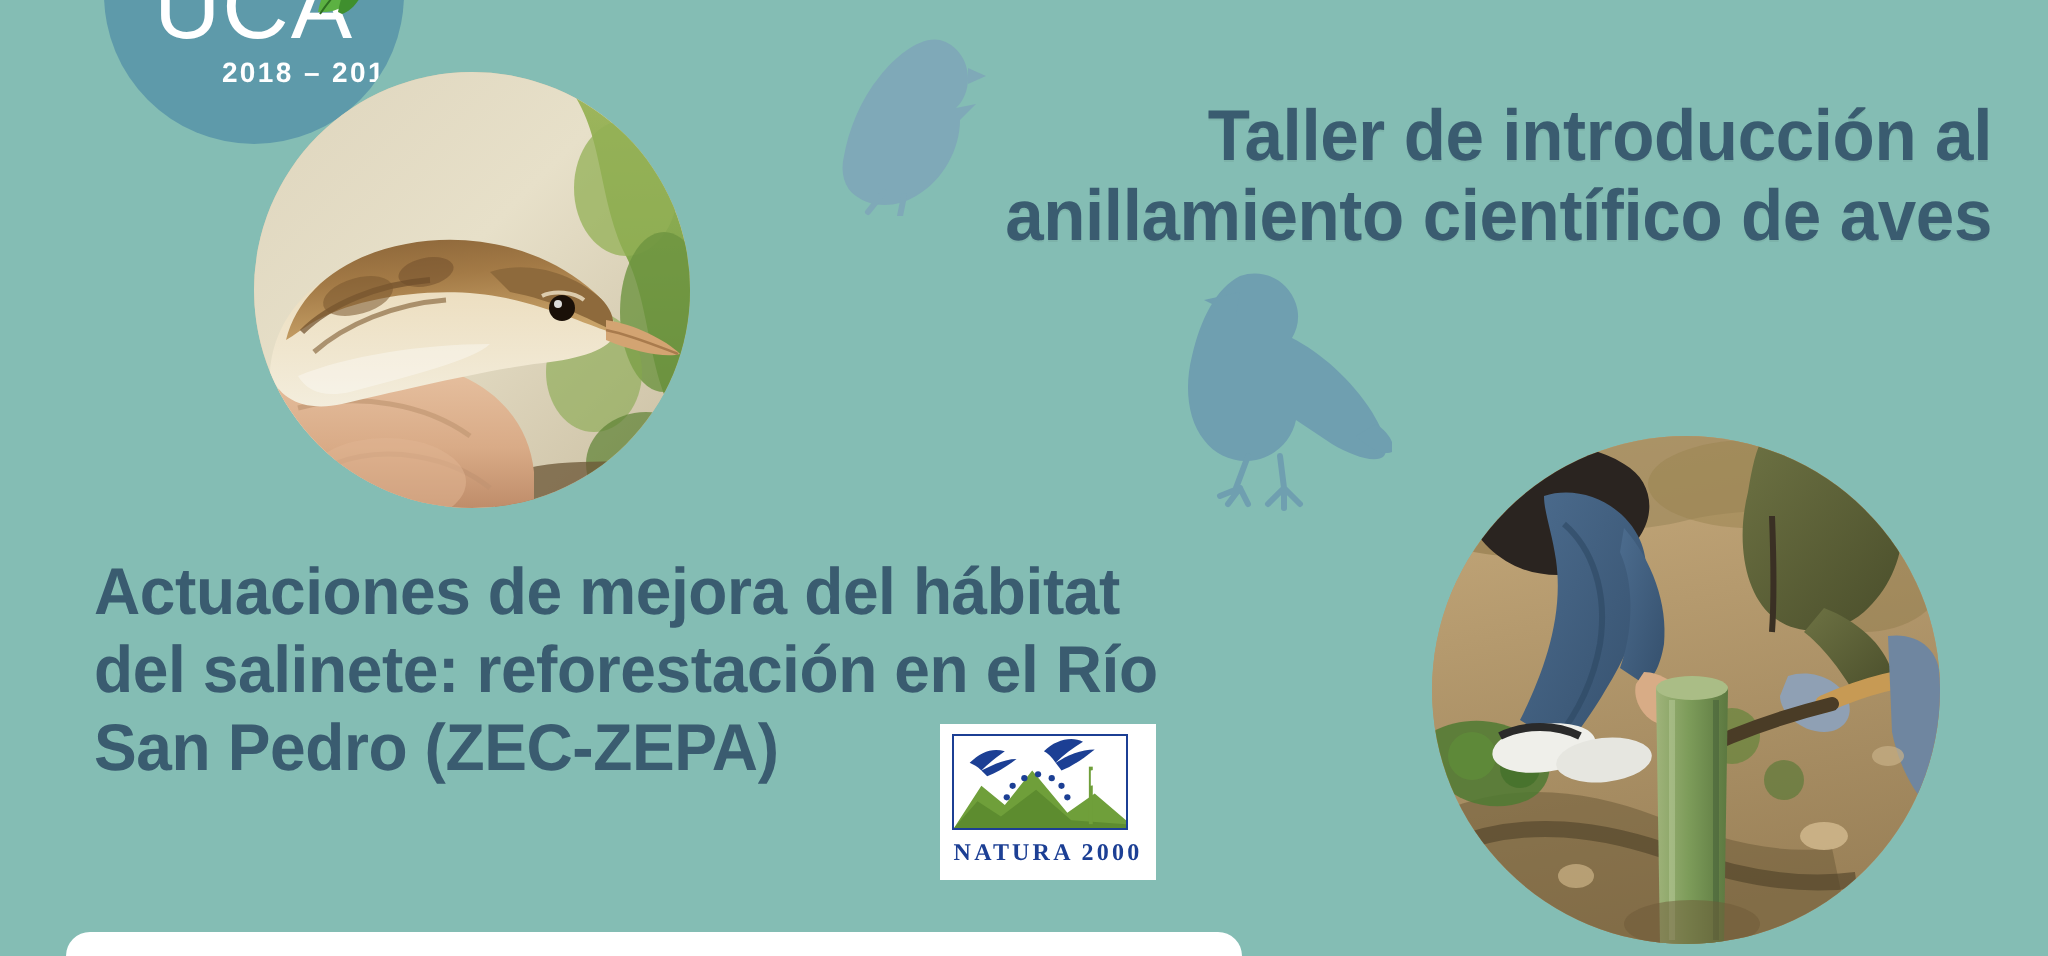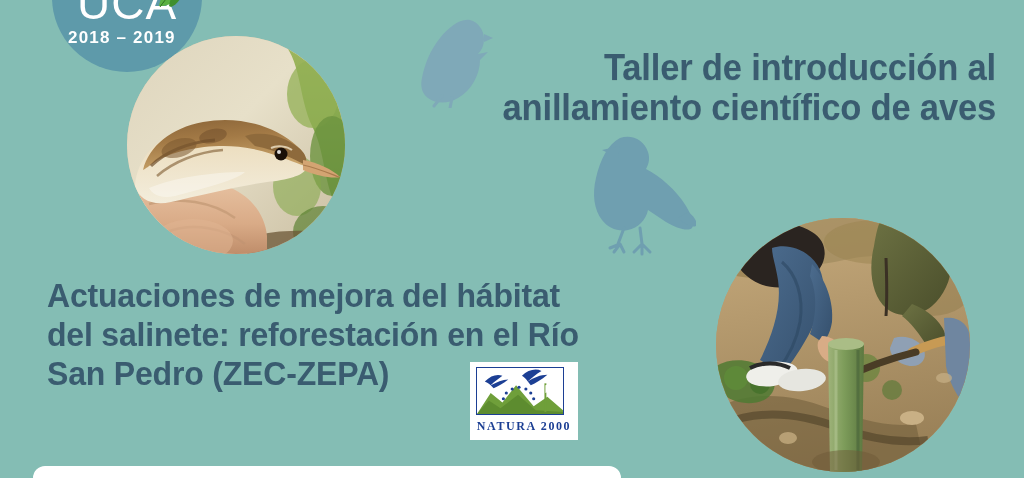--- a/index.html
+++ b/index.html
@@ -48,25 +48,25 @@
   }
   .uca-leaf {
     position: absolute;
     right: 17px;
     top: 58px;
     width: 30px;
     height: 30px;
   }
   .uca-years {
     position: absolute;
-    left: 16px;
+    left: 5px;
     right: 0;
     top: 106px;
-    text-align: left;
-    font-size: 17px;
+    text-align: right;
+    font-size: 14px;
     font-weight: 700;
     letter-spacing: 1.2px;
     color: #ffffff;
   }
 
   
   .photo-bird {
     position: absolute;
     left: 127px;
     top: 36px;

